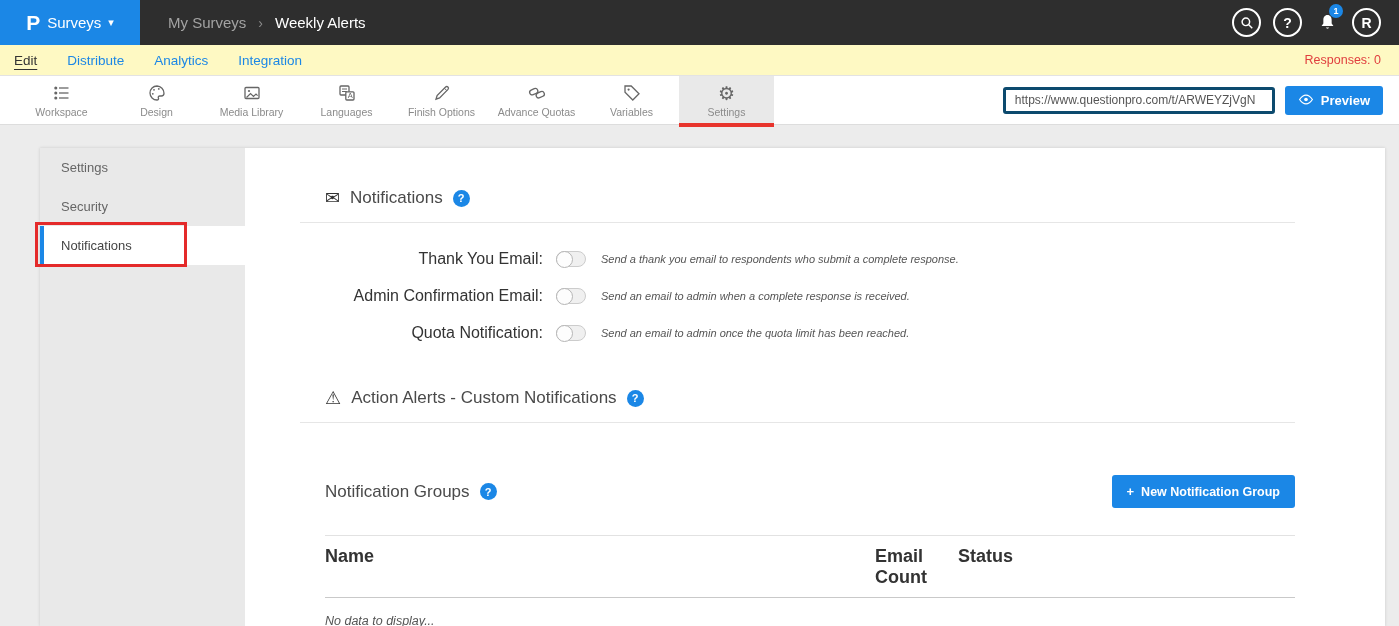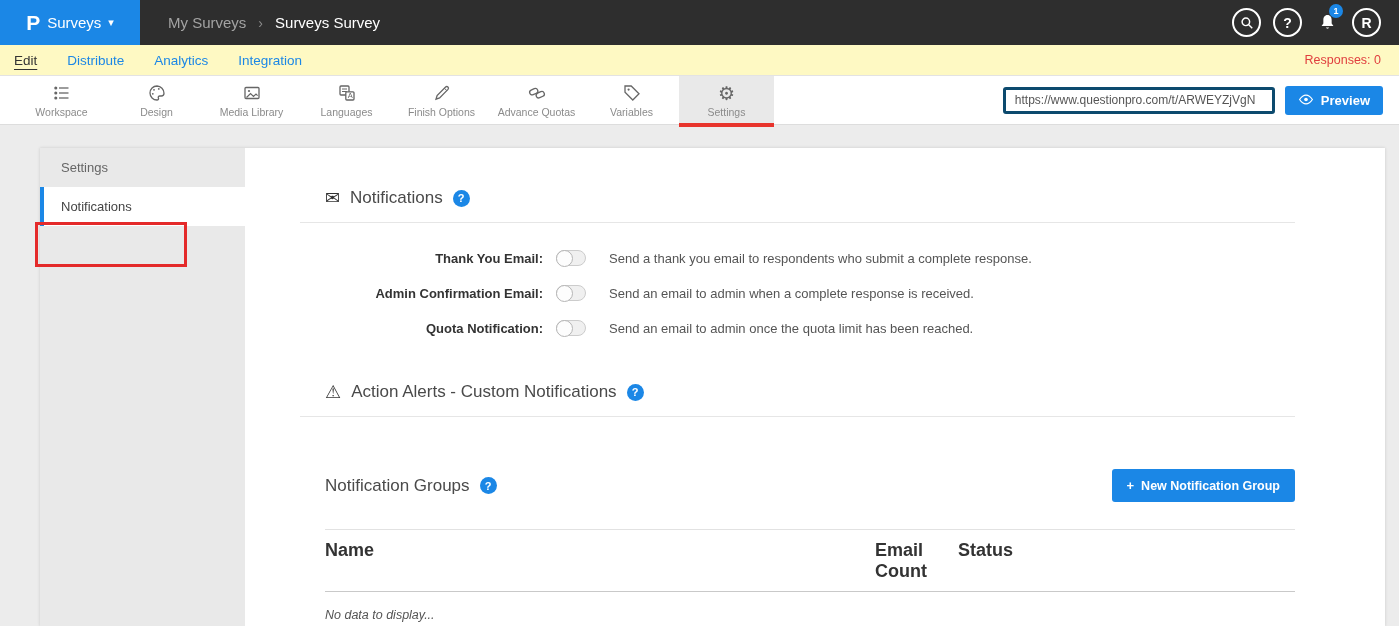--- a/index.html
+++ b/index.html
@@ -66,28 +66,28 @@
   .sec-head { display:flex; align-items:center; gap:10px; }
   .sec-icon { font-size:18px; color:#333; }
   .sec-title { font-size:17px; color:#4a4a4a; }
   .help { width:17px; height:17px; border-radius:50%; background:#1b87e6; color:#fff;
     font-size:11px; font-weight:bold; display:flex; align-items:center;
     justify-content:center; cursor:pointer; flex-shrink:0; }
   .rule { border:none; border-top:1px solid #e6e6e6; margin:13px 0 0 -25px; }
 
   .trow { display:flex; align-items:center; margin-top:19px; }
   .trow.first { margin-top:27px; }
-  .trow-label { width:218px; text-align:right; font-size:13px; font-weight:bold;
+  .trow-label { width:218px; text-align:right; font-size:16px; font-weight:normal;
     color:#333; flex-shrink:0; }
   .trow-label.narrow { width:198px; }
   .toggle { margin-left:13px; width:30px; height:16px; border-radius:9px; background:#f0f0f0;
     border:1px solid #ccc; position:relative; cursor:pointer; flex-shrink:0; }
   .toggle::after { content:""; position:absolute; left:-1px; top:-1px; width:15px; height:15px;
     border-radius:50%; background:#fdfdfd; border:1px solid #b5b5b5; }
-  .trow-desc { margin-left:23px; font-size:13px; color:#555; }
+  .trow-desc { margin-left:15px; font-size:11px; color:#555;font-style:italic; }
 
   .section2 { margin-top:45px; }
   .groups-head { display:flex; align-items:center; margin-top:52px; }
   .groups-head .help { margin-left:10px; }
   .new-group-btn { margin-left:auto; background:#1b87e6; color:#fff; border:none;
     border-radius:3px; font-size:12.5px; font-weight:bold; padding:9px 15px;
     display:flex; align-items:center; gap:7px; cursor:pointer; font-family:inherit; }
   .plus { font-size:13px; font-weight:bold; }
 
   .tbl { margin-top:27px; }
@@ -103,21 +103,21 @@
 
 <div class="header">
   <div class="logo-box">
     <span class="logo-p">P</span>
     <span class="logo-text">Surveys</span>
     <span class="caret">▾</span>
   </div>
   <div class="breadcrumb">
     <a class="bc-parent">My Surveys</a>
     <span class="bc-sep">›</span>
-    <span class="bc-current">Surveys Survey</span>
+    <span class="bc-current">Weekly Alerts</span>
   </div>
   <div class="header-icons">
     <div class="hicon">
       <svg width="14" height="14" viewBox="0 0 16 16">
         <circle cx="6.7" cy="6.7" r="4.3" fill="none" stroke="#fff" stroke-width="1.7"></circle>
         <line x1="10" y1="10" x2="14" y2="14" stroke="#fff" stroke-width="1.7"></line>
       </svg>
     </div>
     <div class="hicon">?</div>
     <div class="hicon bell">
@@ -230,20 +230,21 @@
       </span>
       <span>Preview</span>
     </button>
   </div>
 </div>
 
 <div class="content">
   <div class="card">
     <div class="side">
       <div class="side-item">Settings</div>
+      <div class="side-item">Security</div>
       <div class="side-item active">Notifications</div>
       <div class="annotation-box"></div>
     </div>
 
     <div class="main">
 
       <div class="sec-head">
         <span class="sec-icon">✉</span>
         <span class="sec-title">Notifications</span>
         <span class="help">?</span>

